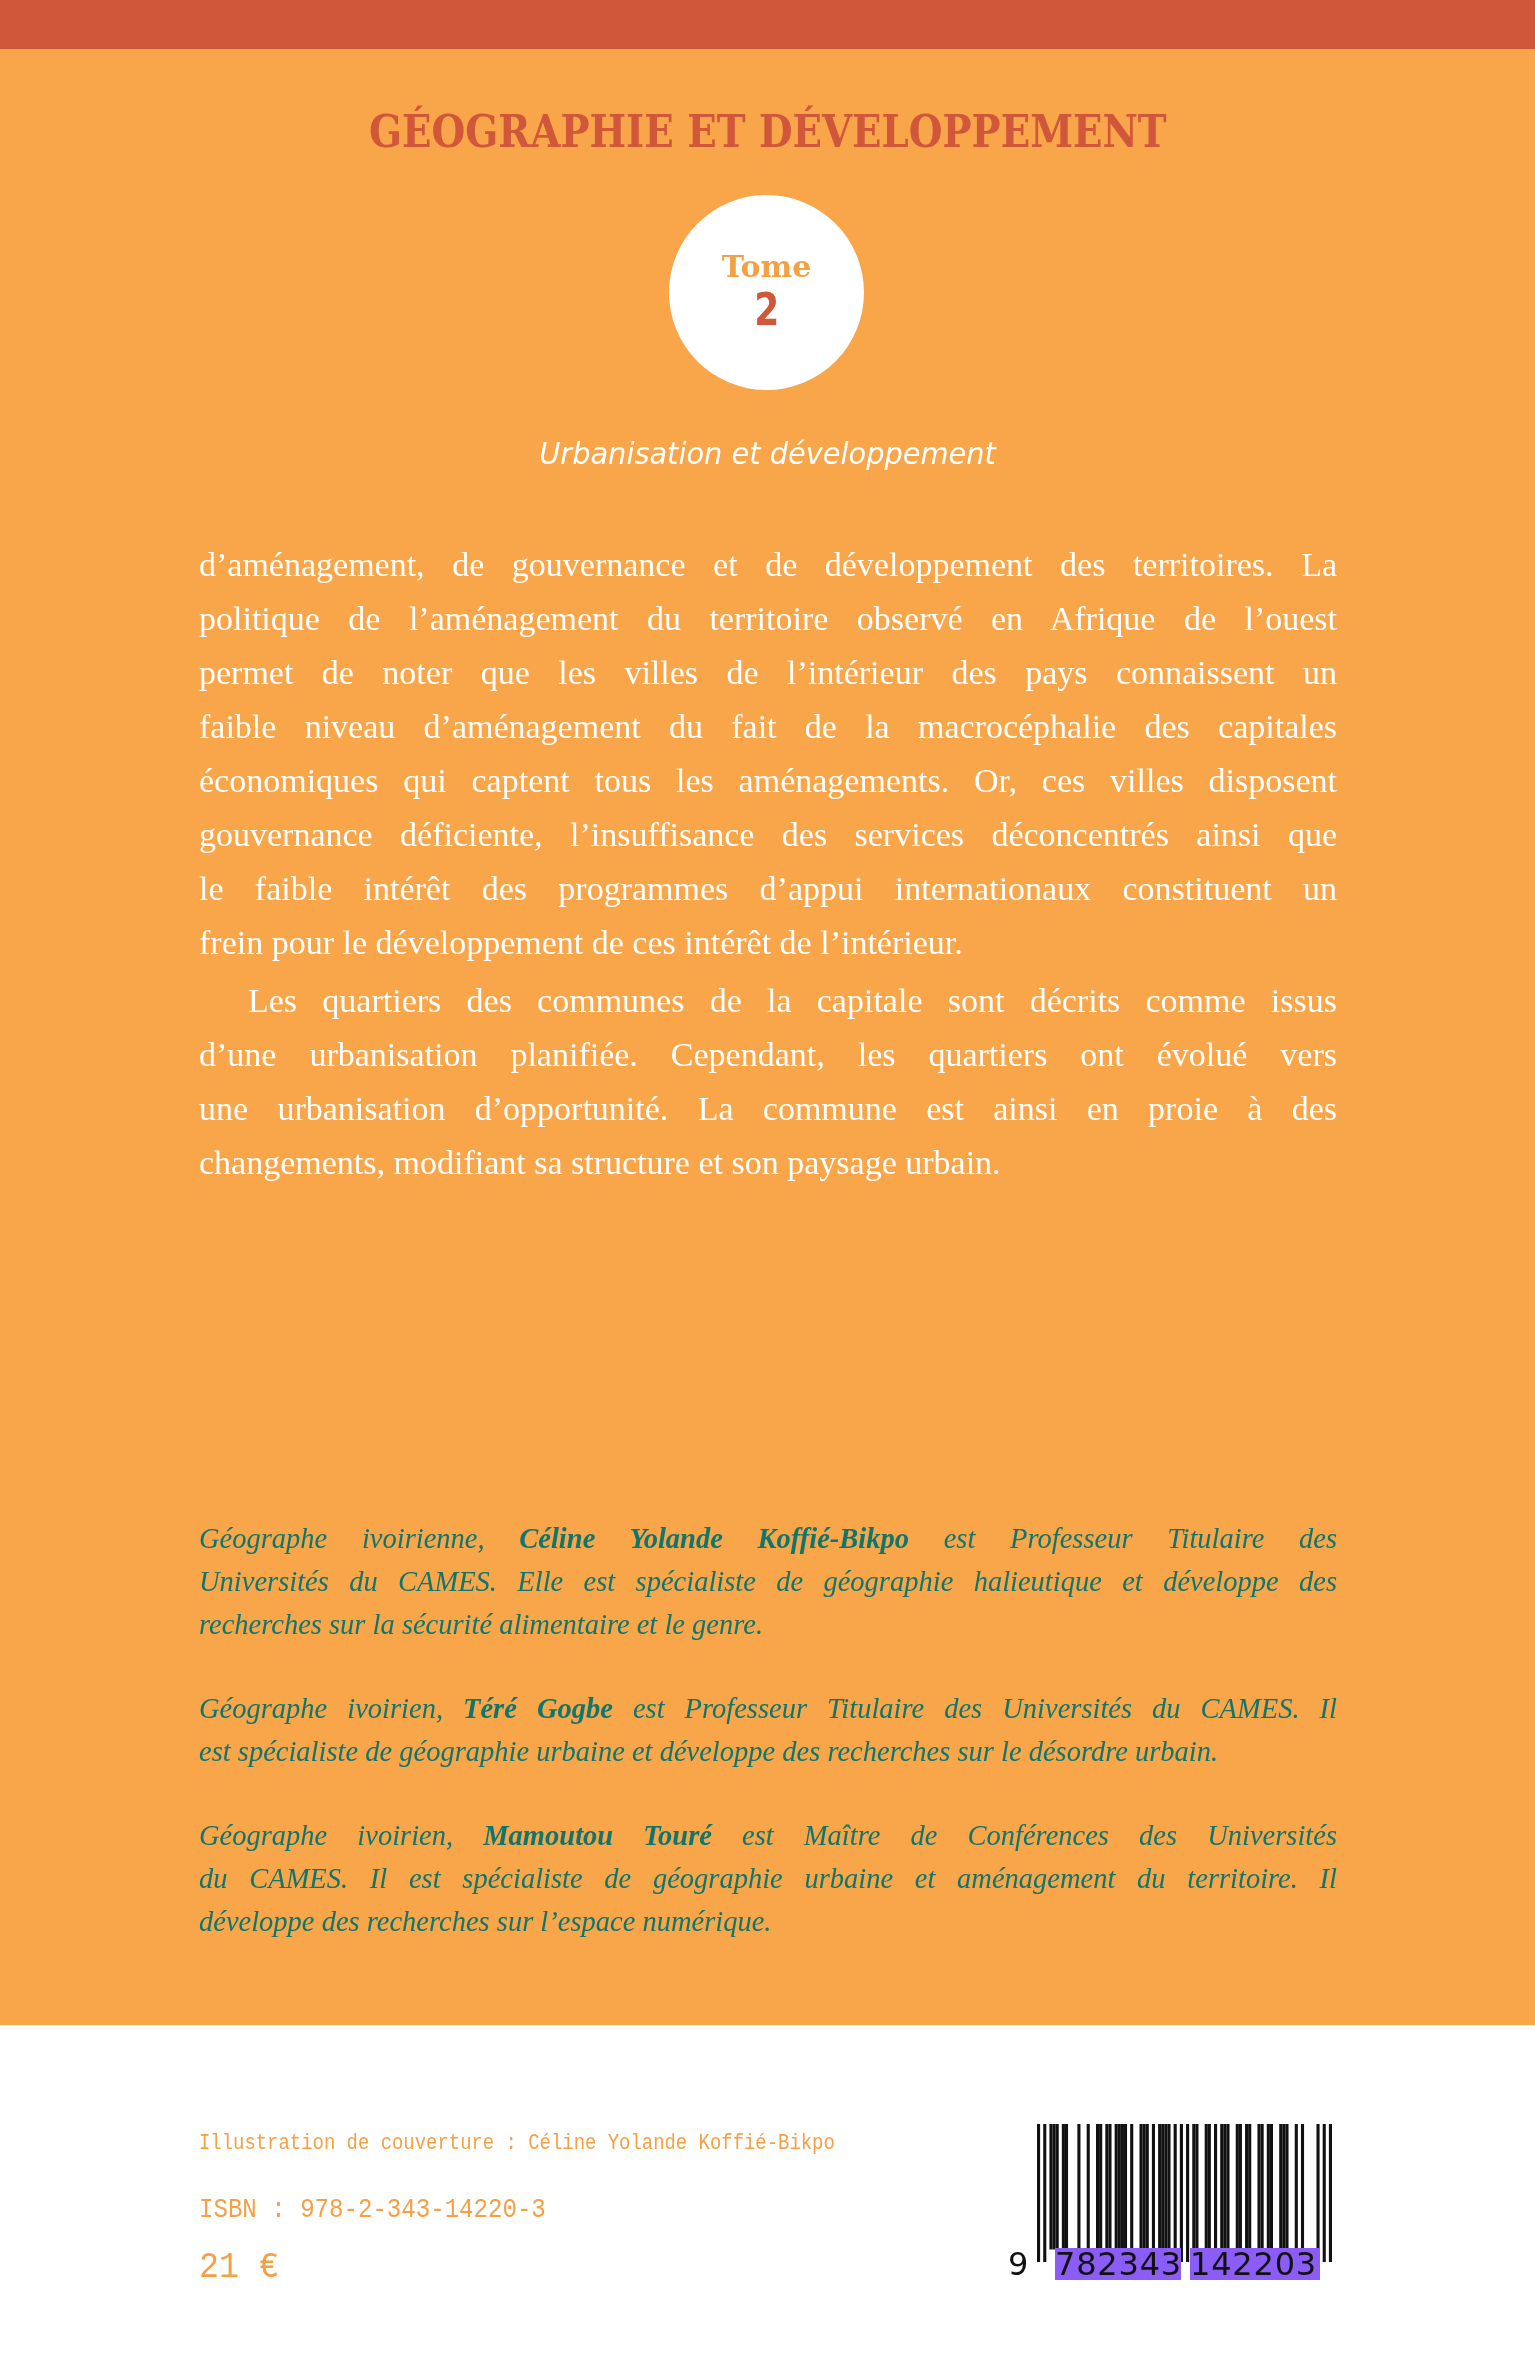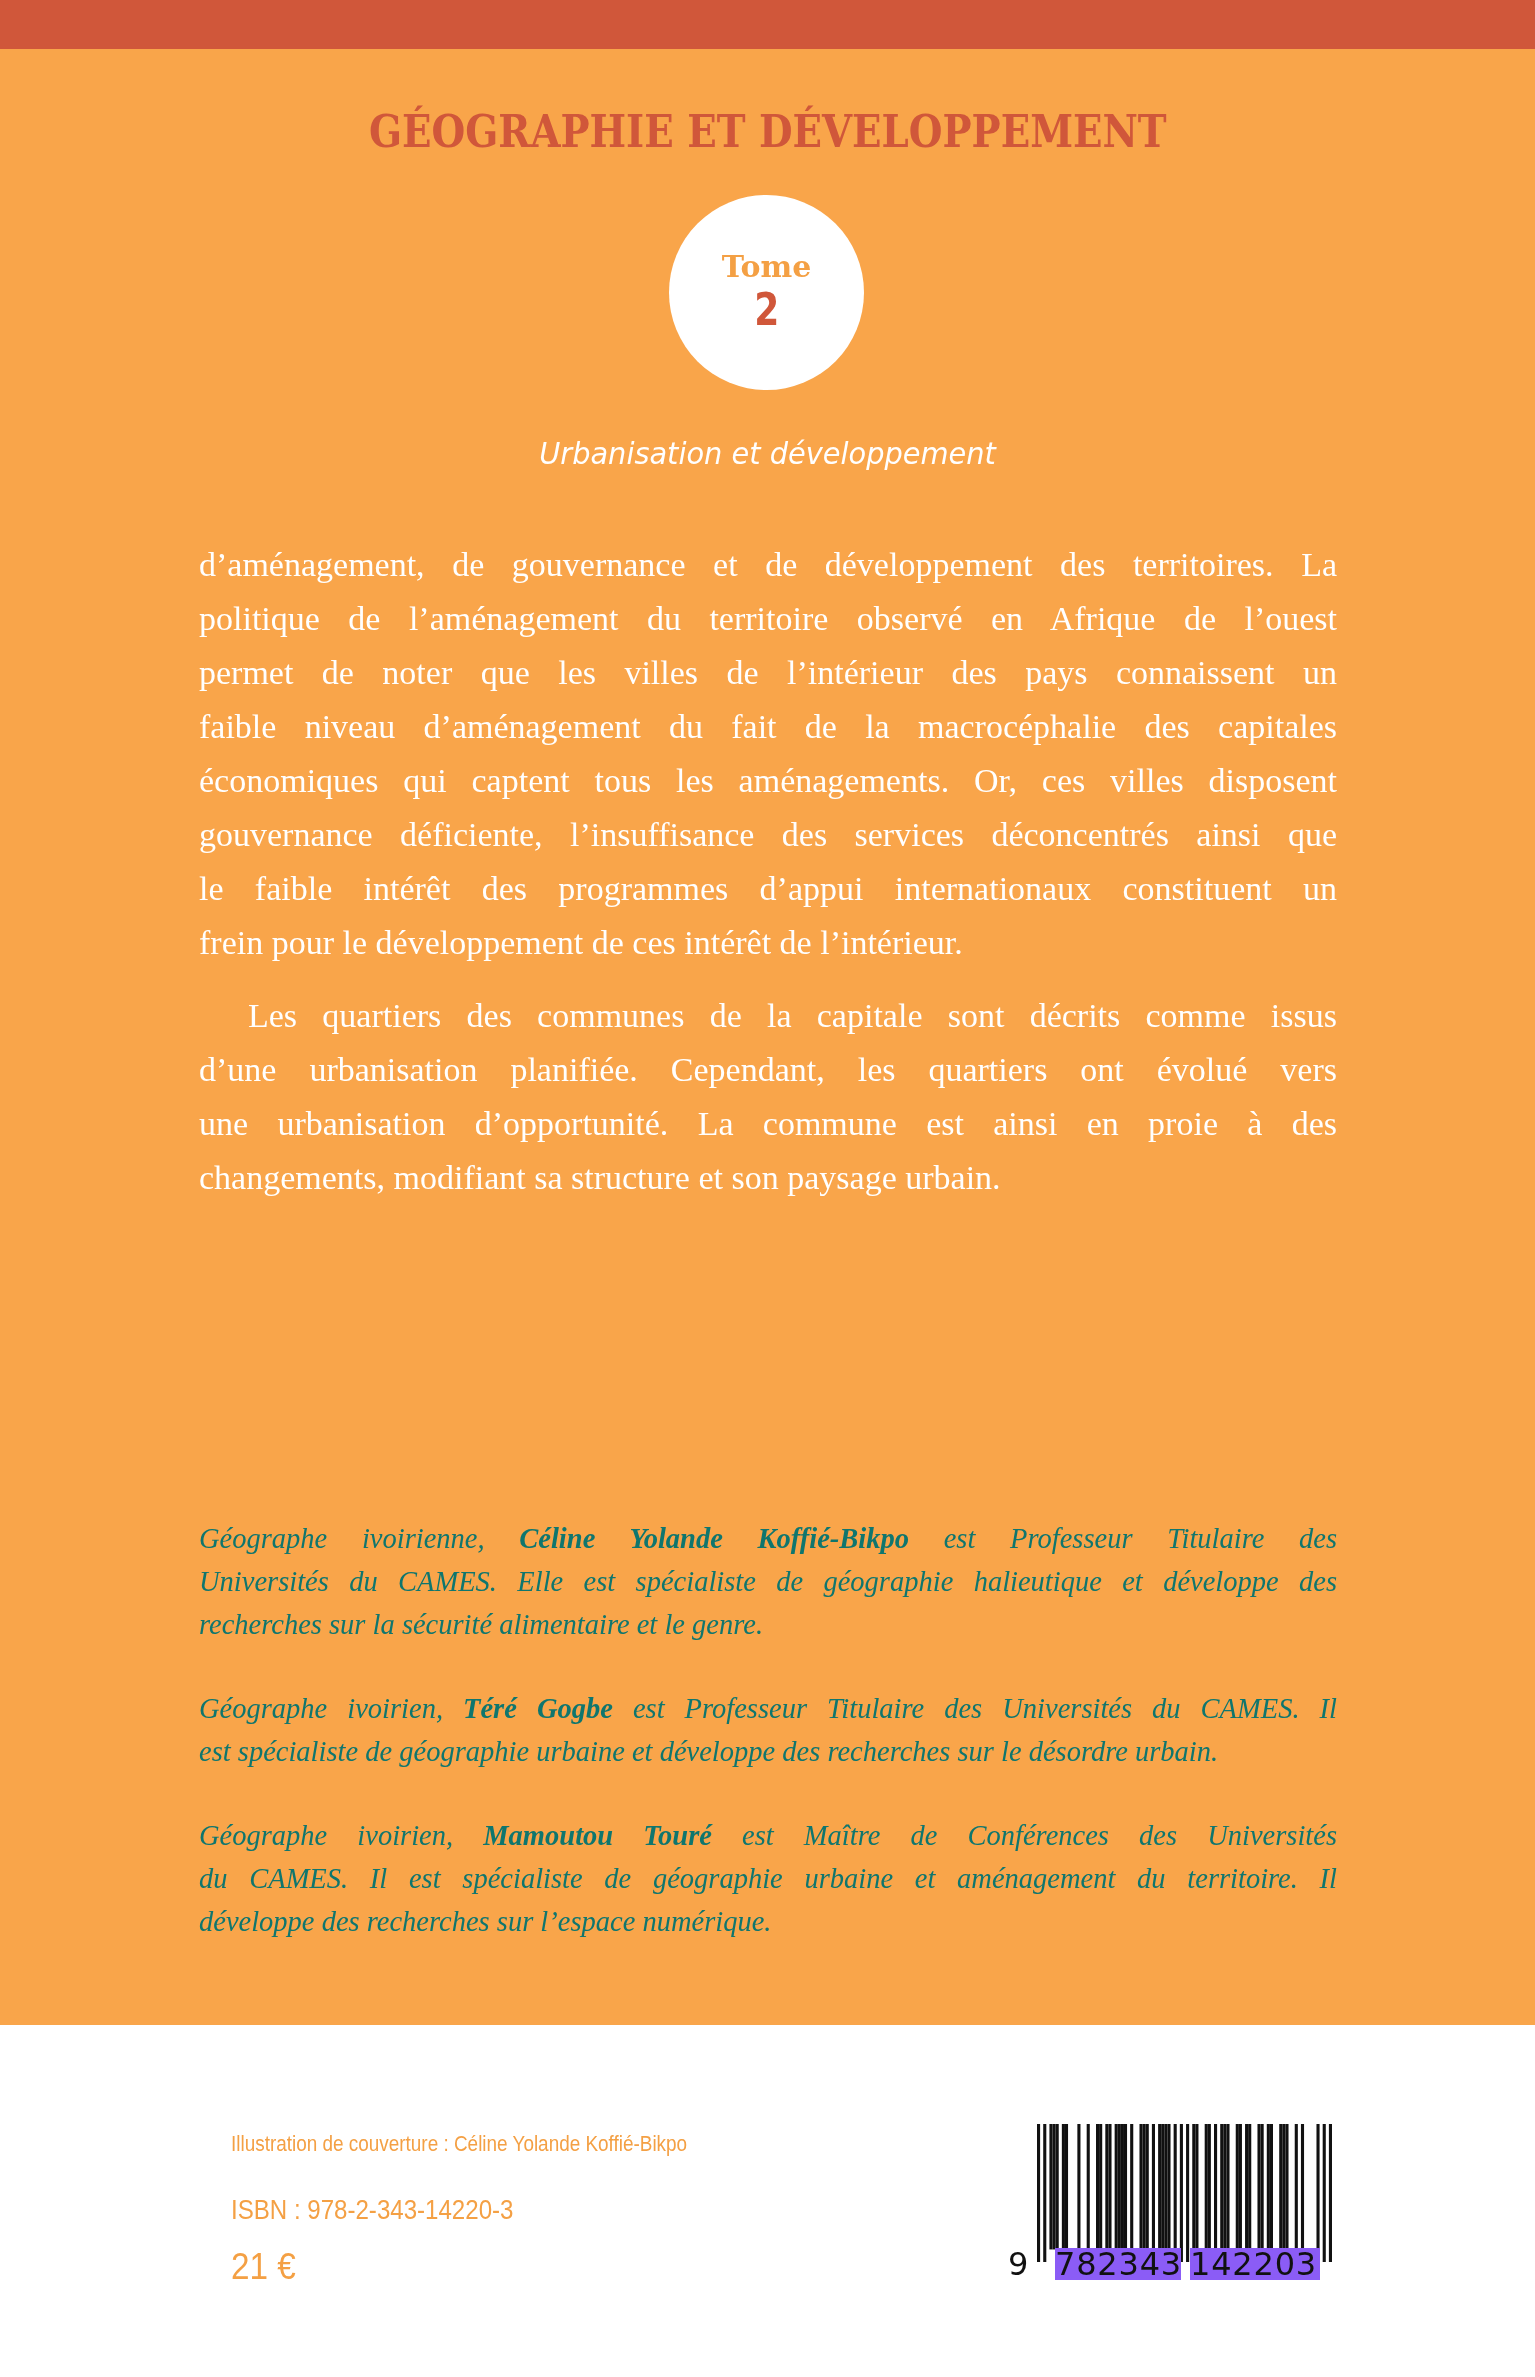--- a/index.html
+++ b/index.html
@@ -30,29 +30,29 @@
     font-family: "DejaVu Sans", sans-serif; font-style: italic; font-size: 31px; line-height: 47px; color: #ffffff;
   }
   .volume-title span { display: inline-block; transform: scaleX(0.93); }
   .body-text {
     position: absolute; left: 199px; width: 1138px; color: #ffffff;
     font-family: "Liberation Serif", serif; font-size: 34px;
   }
   .line { display: block; height: 54px; line-height: 54px; white-space: nowrap; text-align: justify; text-align-last: justify; overflow: visible; }
   .line.last { text-align-last: left; }
   .line.indent { padding-left: 49px; }
-  .para2 { margin-top: 19px; }
+  .para2 { margin-top: 4px; }
   .bios {
     position: absolute; left: 199px; width: 1138px; color: #0f766e;
     font-family: Liberation Serif, serif; font-style: italic; font-size: 28.5px;
   }
   .bio { margin-bottom: 41px; }
   .bio .line { height: 43px; line-height: 43px; }
   .bio b { font-weight: bold; }
-  .footer-text { position: absolute; left: 199px; color: #F4A044; font-family: Liberation Sans, sans-serif; white-space: nowrap; margin-left: 32px; }
+  .footer-text { position: absolute; left: 199px; color: #F4A044; font-family: Liberation Mono, monospace; white-space: nowrap; }
   .caption { top: 2130px; font-size: 22px; line-height: 27px; }
   .caption span, .isbn span, .price span { display: inline-block; transform-origin: left; }
   .caption span { transform: scaleX(0.86); }
   .isbn { top: 2193px; font-size: 28px; line-height: 34px; }
   .isbn span { transform: scaleX(0.86); }
   .price { top: 2247px; font-size: 37px; line-height: 40px; }
   .price span { transform: scaleX(0.9); }
   .barcode { position: absolute; left: 1037px; top: 2124px; width: 295px; height: 138px; }
   .barcode-digits { position: absolute; top: 2248px; font-family: "DejaVu Sans", sans-serif; font-size: 32px; line-height: 32px; color: #111111; background: #8b5cf6; }
   .bd-first { left: 1008px; background: transparent; }

